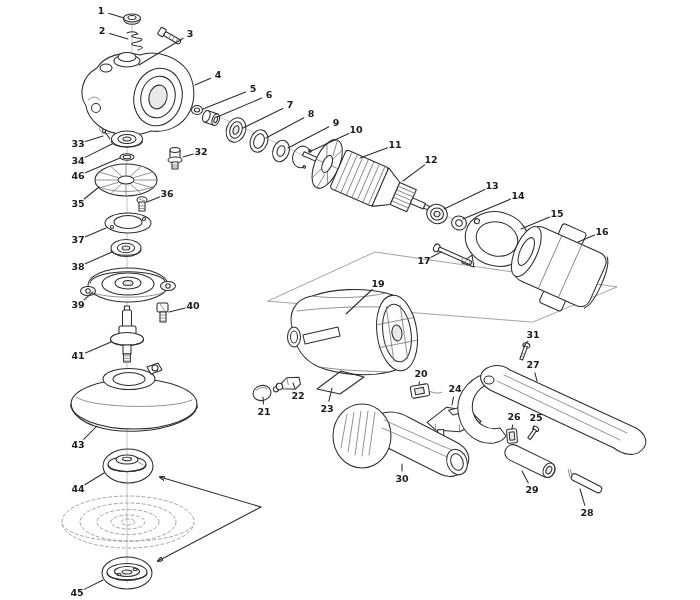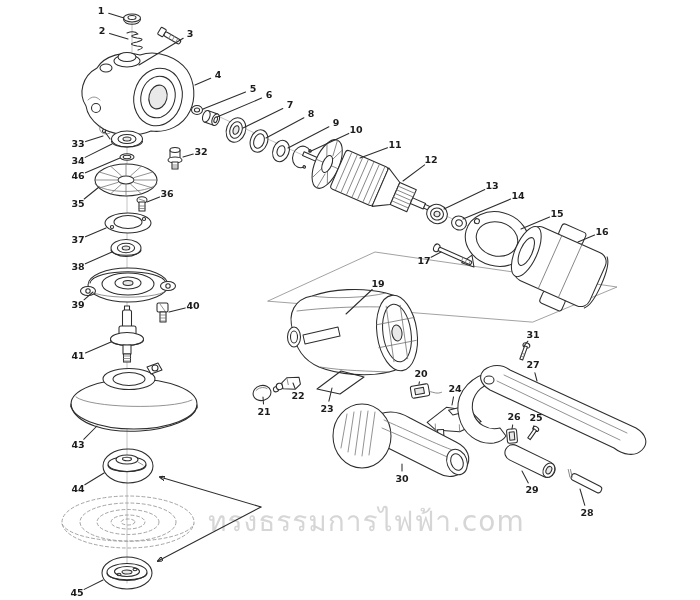--- a/index.html
+++ b/index.html
@@ -18,21 +18,20 @@
   svg.diag .dash{stroke:#9a9a9a;stroke-width:.9;stroke-dasharray:3 2.6;}
   svg.diag .outline{stroke:#8a8a8a;stroke-width:.8;}
   #labels-layer text{font:600 9.5px "DejaVu Sans",sans-serif;fill:#1c1c1c;stroke:none;}
   .logoband{fill:#1a1a1a;stroke:none;}
   .logotext{font:italic 700 6.5px "DejaVu Sans",sans-serif;fill:#ffffff;stroke:none;}
 </style>
 </head>
 <body>
 
 <div class="stage">
-  <div class="watermark" style="color: rgb(214, 214, 214);">ทรงธรรมการไฟฟ้า.com</div>
 
   <svg class="diag" width="700" height="600" viewBox="0 0 700 600">
     <defs>
       <marker id="red-arrowhead" markerWidth="5.6" markerHeight="4.6" refX="4.6" refY="2.3" orient="auto" markerUnits="strokeWidth">
         <path id="red-arrowhead-path" d="M0,0 L5.4,2.3 L0,4.6 Z" fill="#dd1010" stroke="none"></path>
       </marker>
     </defs>
 
     <g>
       <line class="ax" x1="132" y1="22" x2="132" y2="58"></line>

